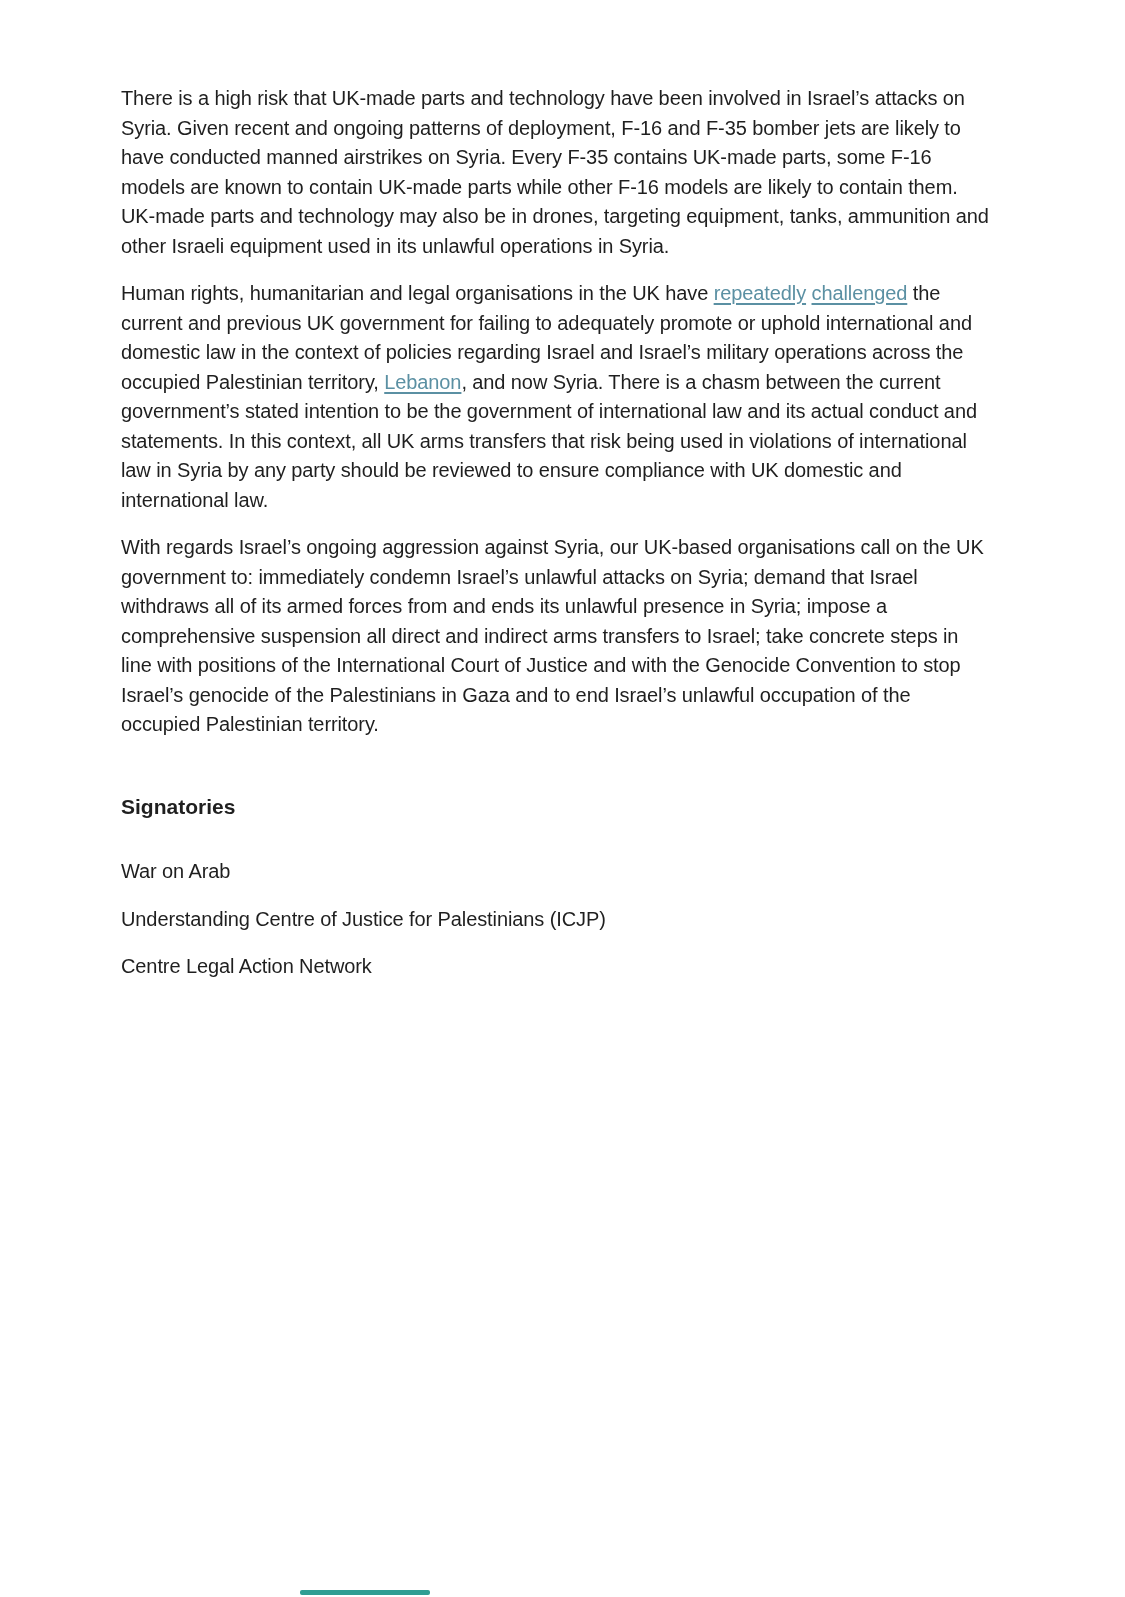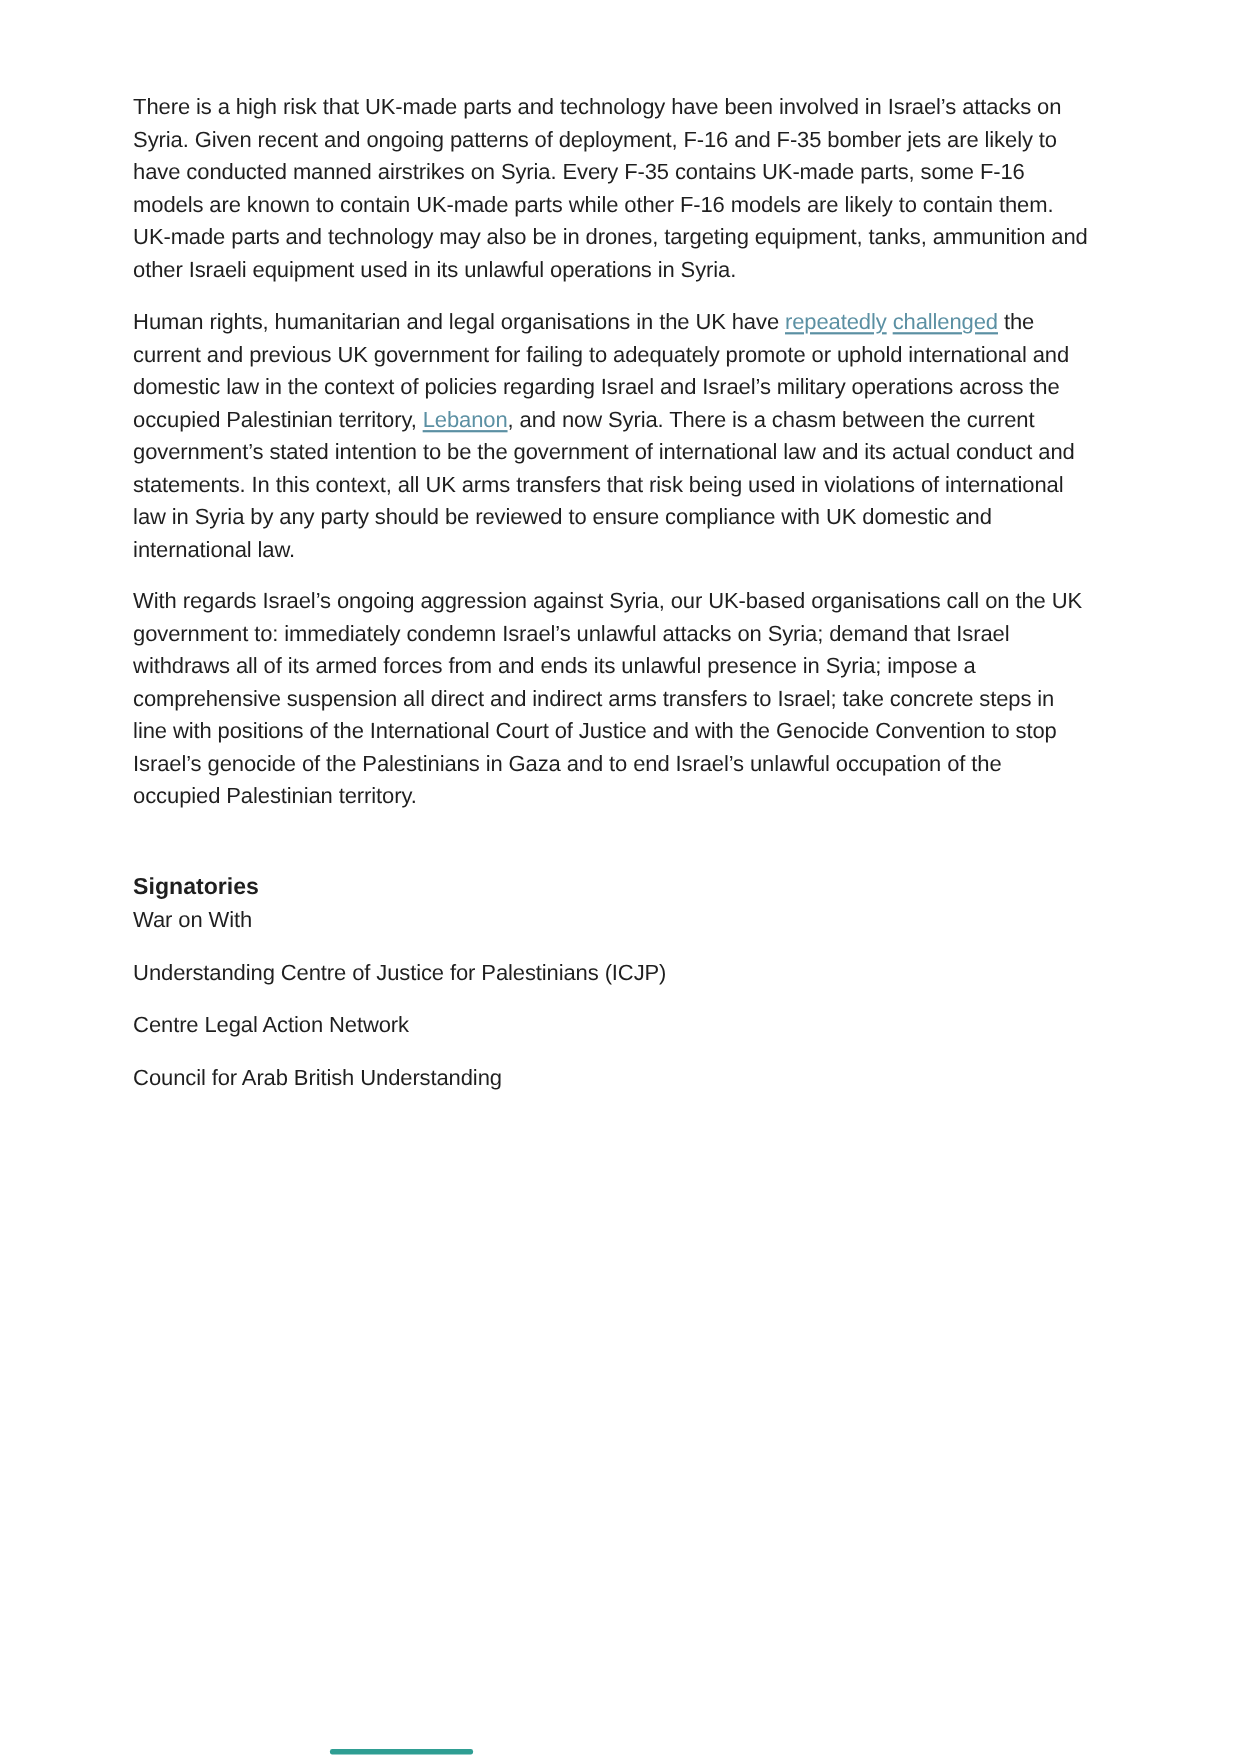--- a/index.html
+++ b/index.html
@@ -36,21 +36,21 @@
     letter-spacing: -0.1px;
     color: #1f1f1f;
   }
   .para a {
     color: #5b90a3;
     text-decoration: underline;
     text-underline-offset: 3px;
     cursor: pointer;
   }
   .sig-heading {
-    margin: 52px 0 2px 0;
+    margin: 52px 0 36px 0;
     font-size: 21px;
     line-height: 29.5px;
     font-weight: bold;
     color: #1f1f1f;
   }
   .sig-item {
     margin: 0 0 18px 0;
     font-size: 20px;
     line-height: 29.5px;
     letter-spacing: -0.1px;
@@ -69,20 +69,19 @@
 <body style="background: rgb(255, 255, 255); color: rgb(31, 31, 31);">
 
 <div class="page">
   <div class="doc-body">
 
     <p class="para"><span>There is a high risk that UK-made parts and technology have been involved in Israel’s attacks on Syria. Given recent and ongoing patterns of deployment, F-16 and F-35 bomber jets are likely to have conducted manned airstrikes on Syria. Every F-35 contains UK-made parts, some F-16 models are known to contain UK-made parts while other F-16 models are likely to contain them. UK-made parts and technology may also be in drones, targeting equipment, tanks, ammunition and other Israeli equipment used in its unlawful operations in Syria.</span></p>
       <p class="para"><span>Human rights, humanitarian and legal organisations in the UK have </span><a style="color: rgb(91, 144, 163);">repeatedly</a><span> </span><a style="color: rgb(91, 144, 163);">challenged</a><span> the current and previous UK government for failing to adequately promote or uphold international and domestic law in the context of policies regarding Israel and Israel’s military operations across the occupied Palestinian territory, </span><a style="color: rgb(91, 144, 163);">Lebanon</a><span>, and now Syria. There is a chasm between the current government’s stated intention to be the government of international law and its actual conduct and statements. In this context, all UK arms transfers that risk being used in violations of international law in Syria by any party should be reviewed to ensure compliance with UK domestic and international law.</span></p>
       <p class="para"><span>With regards Israel’s ongoing aggression against Syria, our UK-based organisations call on the UK government to: immediately condemn Israel’s unlawful attacks on Syria; demand that Israel withdraws all of its armed forces from and ends its unlawful presence in Syria; impose a comprehensive suspension all direct and indirect arms transfers to Israel; take concrete steps in line with positions of the International Court of Justice and with the Genocide Convention to stop Israel’s genocide of the Palestinians in Gaza and to end Israel’s unlawful occupation of the occupied Palestinian territory.</span></p>
       <h2 class="sig-heading">Signatories</h2>
     <div id="sig-list">
-        <p class="sig-item">War on With</p>
+        <p class="sig-item">War on Arab</p>
         <p class="sig-item">Understanding Centre of Justice for Palestinians (ICJP)</p>
         <p class="sig-item">Centre Legal Action Network</p>
-        <p class="sig-item">Council for Arab British Understanding</p>
       </div>
   </div>
   <div class="footer-accent" style="background: rgb(47, 158, 147);"></div>
 </div>
 
 </body></html>

